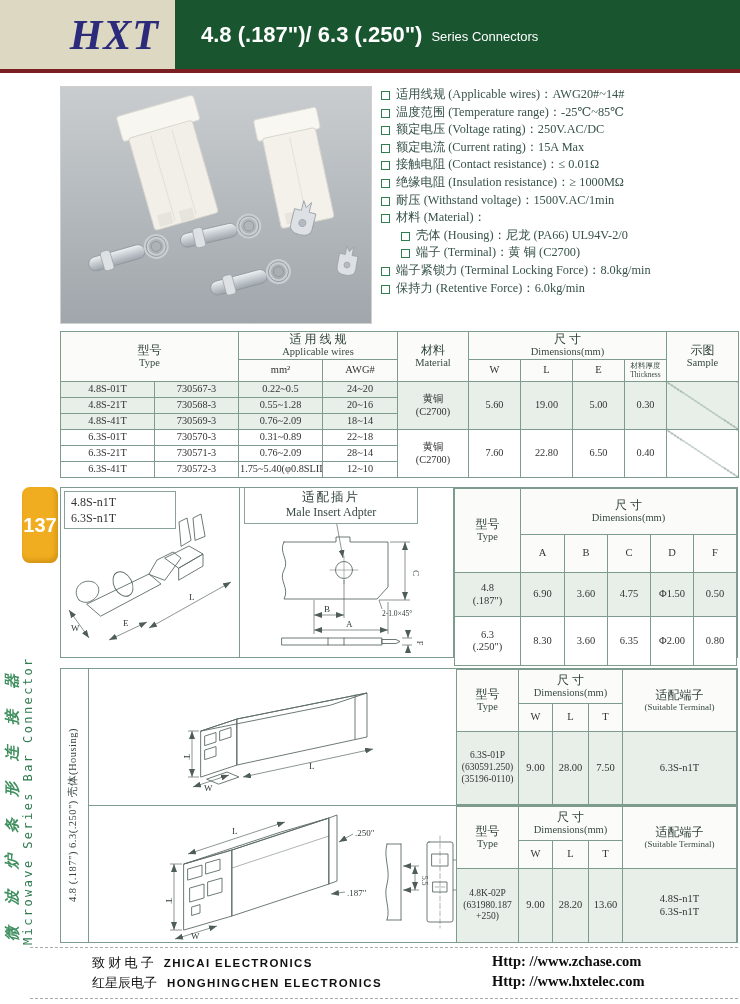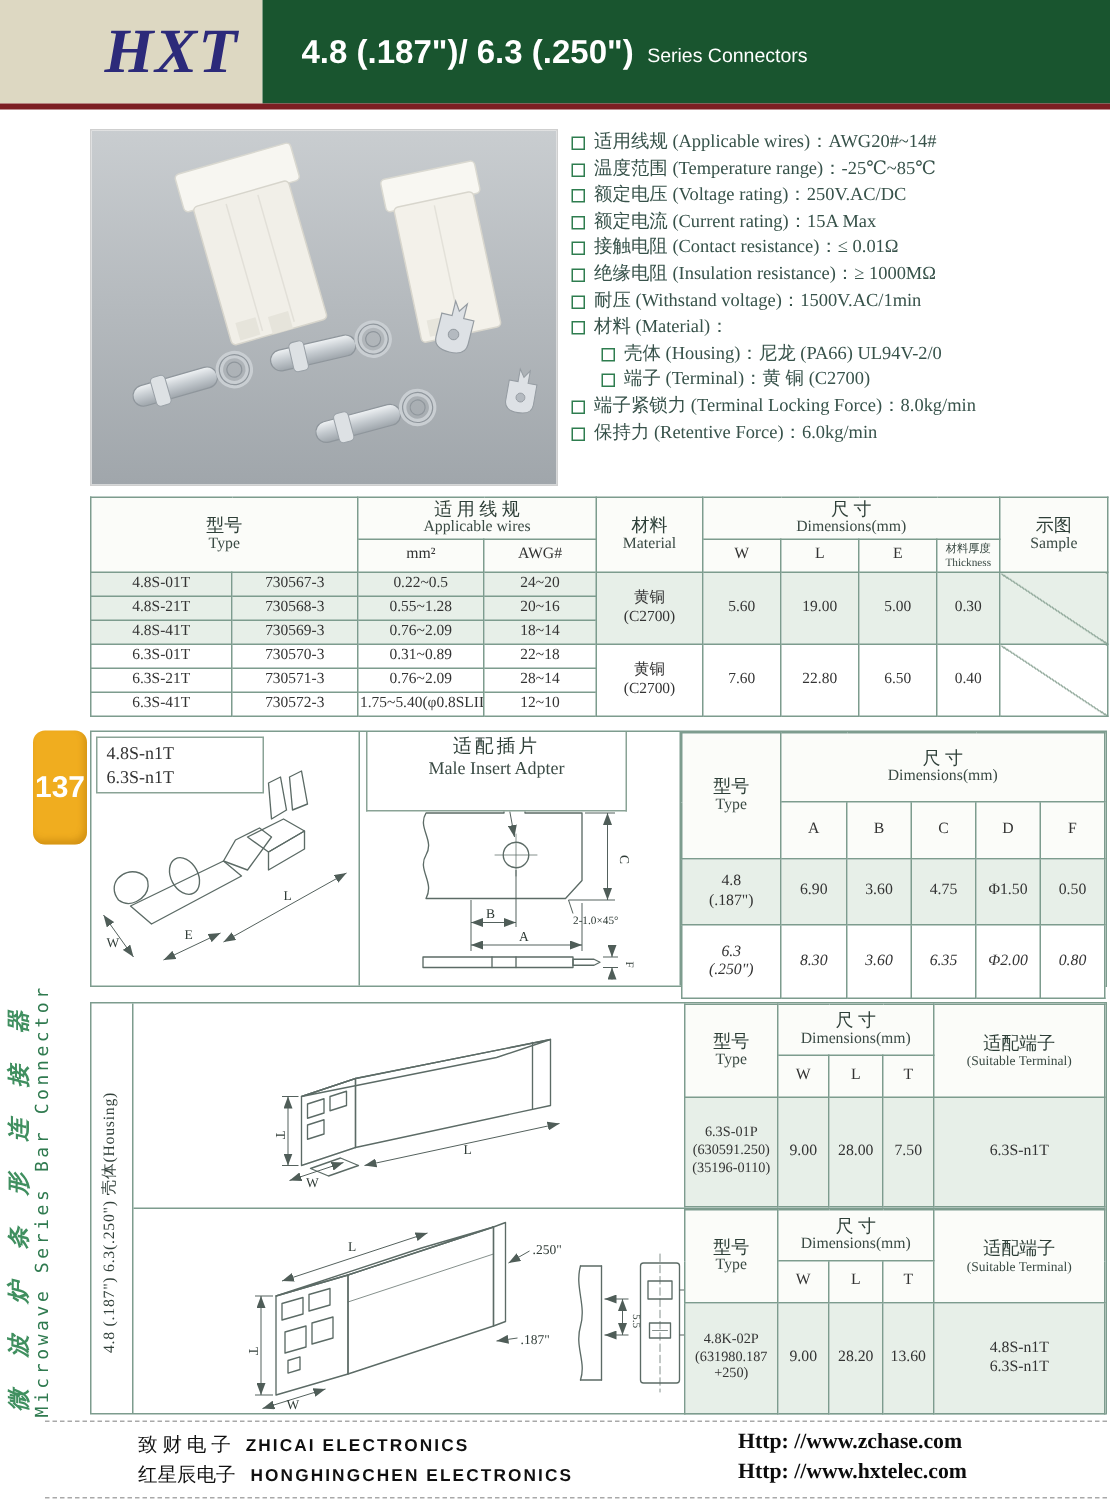--- a/index.html
+++ b/index.html
@@ -43,25 +43,25 @@
   .mtable tr.rd td{font-size:10.3px;}
 
   
   .midbox{position:absolute;left:60px;top:487px;width:678px;height:171px;border:1px solid #7d9c8e;box-sizing:border-box;display:flex;}
   .p1{width:180px;border-right:1px solid #7d9c8e;position:relative;box-sizing:border-box;}
   .p2{width:215px;border-right:1px solid #7d9c8e;position:relative;box-sizing:border-box;}
   .p3{flex:1;position:relative;}
   .badge-box{position:absolute;left:3px;top:3px;width:98px;border:1px solid #8aa396;background:#fff;
              font-size:12px;color:#333;padding:2px 6px;line-height:16px;}
   .adp-label{position:absolute;left:4px;top:0px;width:172px;border:1px solid #8aa396;border-top:none;background:#fff;
-             text-align:center;padding:2px 0 20px;line-height:15px;}
+             text-align:center;padding:2px 0 3px;line-height:15px;}
   .adp-label .zh{font-size:12.5px;color:#2e3f38;letter-spacing:2px;}
   .adp-label .en{font-size:12px;color:#3a4a44;}
   .midtbl{width:282px;height:169px;}
-  .midtbl tr.r1{height:46px;} .midtbl tr.r2{height:38px;} .midtbl tr.ra{height:44px;} .midtbl tr.rb{height:49px;font-style:italic;}
+  .midtbl tr.r1{height:46px;} .midtbl tr.r2{height:38px;} .midtbl tr.ra{height:44px;} .midtbl tr.rb{height:49px;}
 
   
   .botbox{position:absolute;left:60px;top:668px;width:678px;height:275px;border:1px solid #7d9c8e;box-sizing:border-box;display:flex;}
   .bside{width:28px;border-right:1px solid #7d9c8e;position:relative;box-sizing:border-box;}
   .bmain{flex:1;display:flex;flex-direction:column;}
   .bhalf{display:flex;height:137px;box-sizing:border-box;}
   .bhalf.top{border-bottom:1px solid #7d9c8e;}
   .bdraw{width:367px;position:relative;}
   .btbl{width:280px;height:100%;}
   .btbl tr.r1{height:34px;} .btbl tr.r2{height:28px;} .btbl tr.rd{height:auto;}

